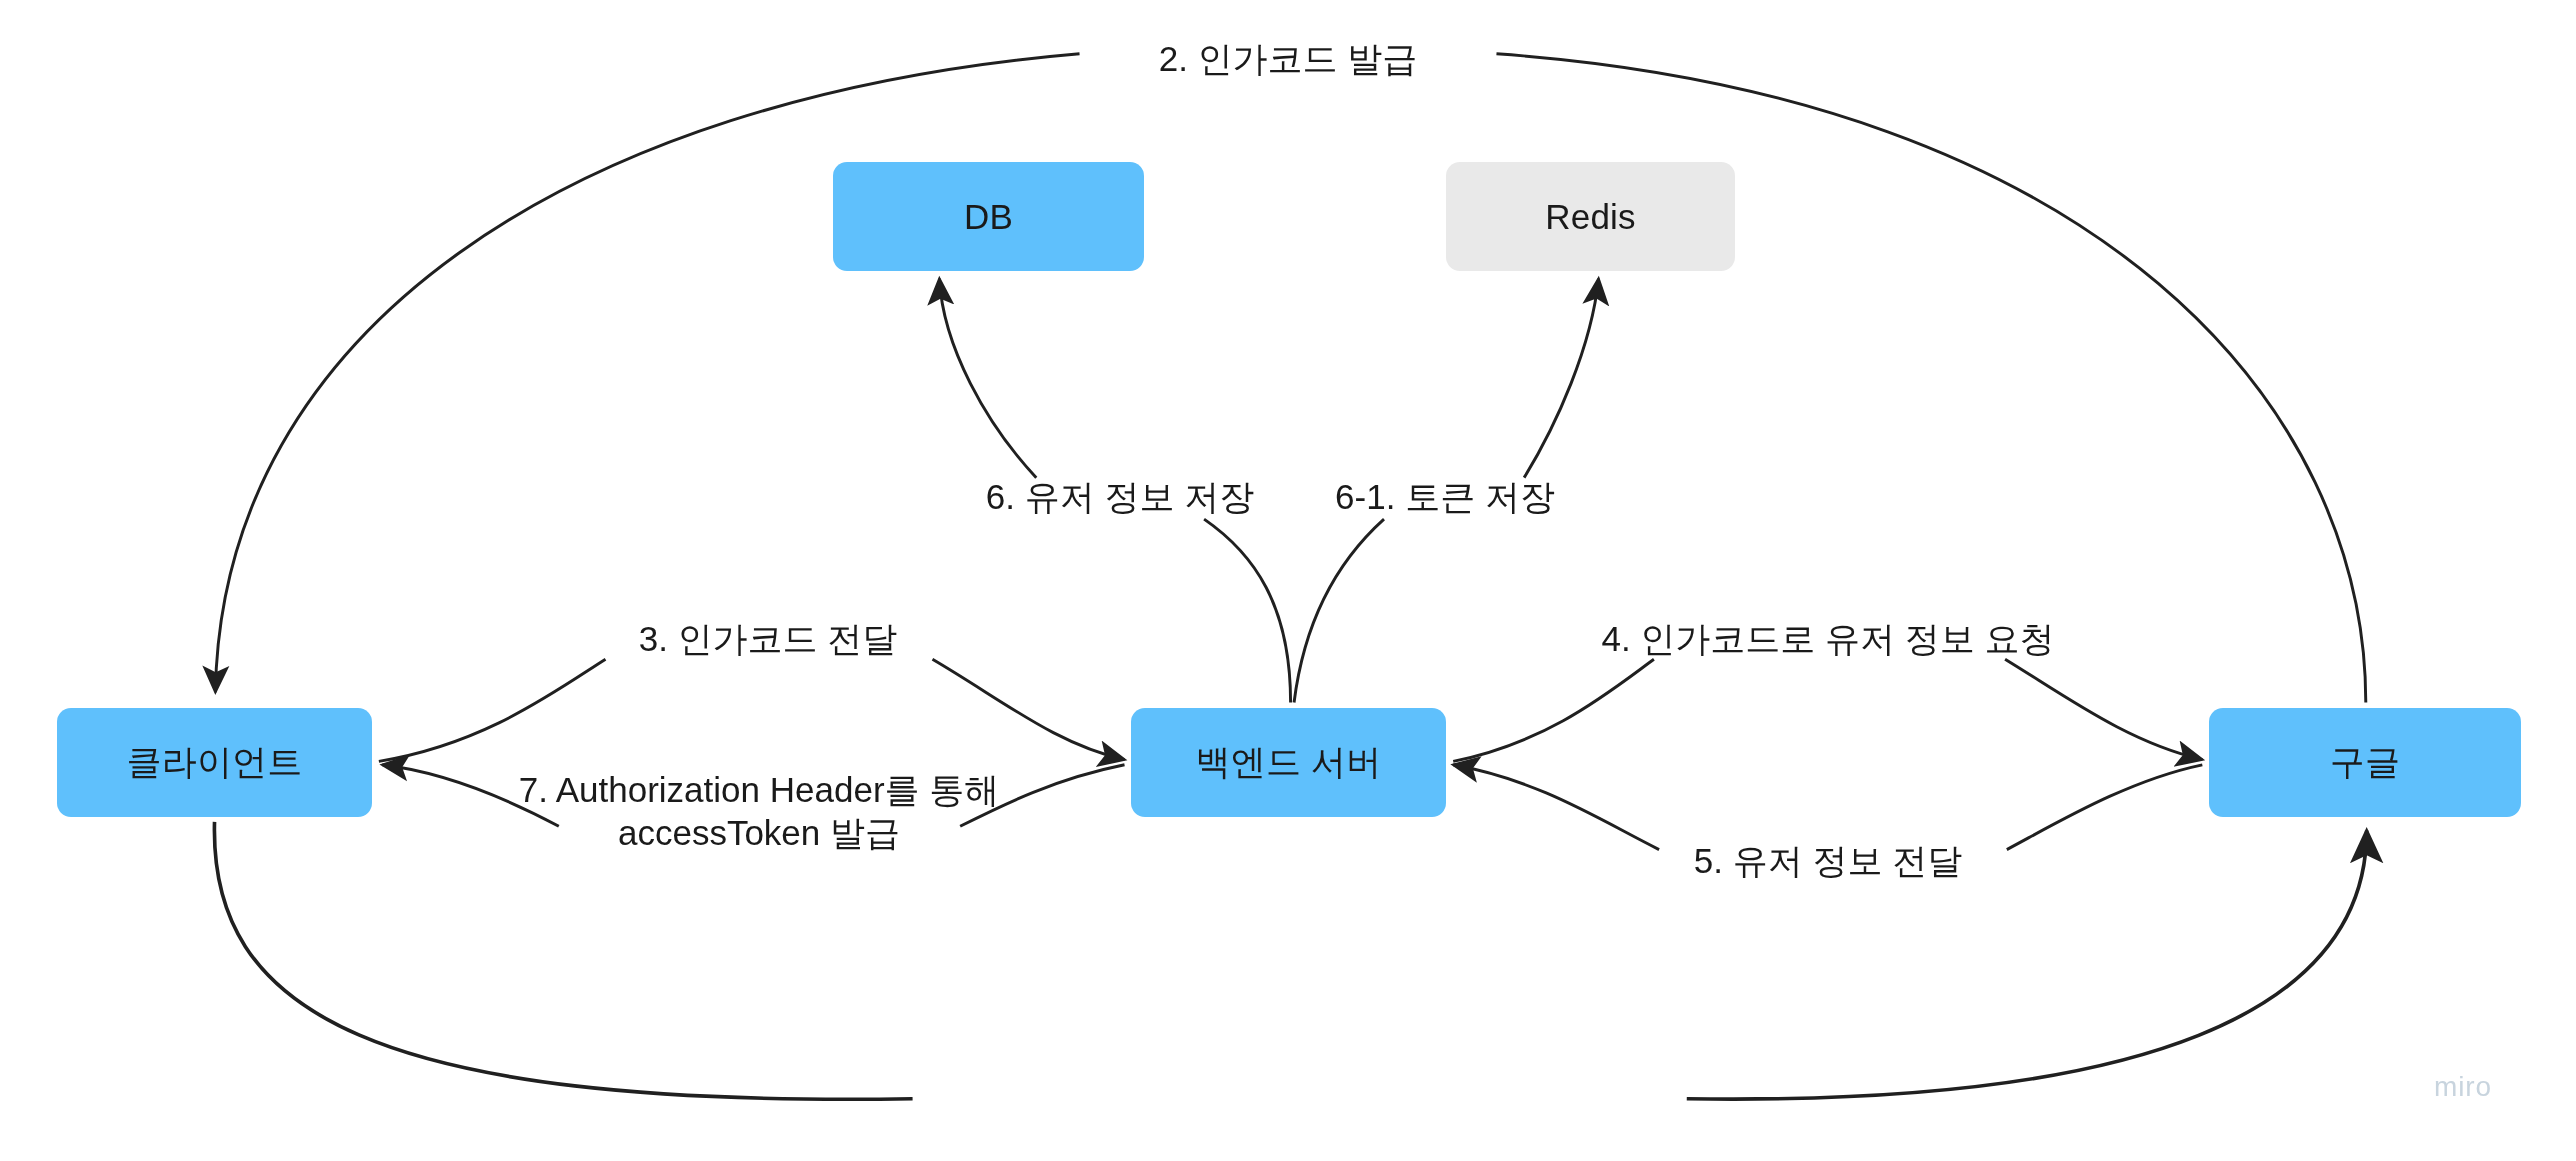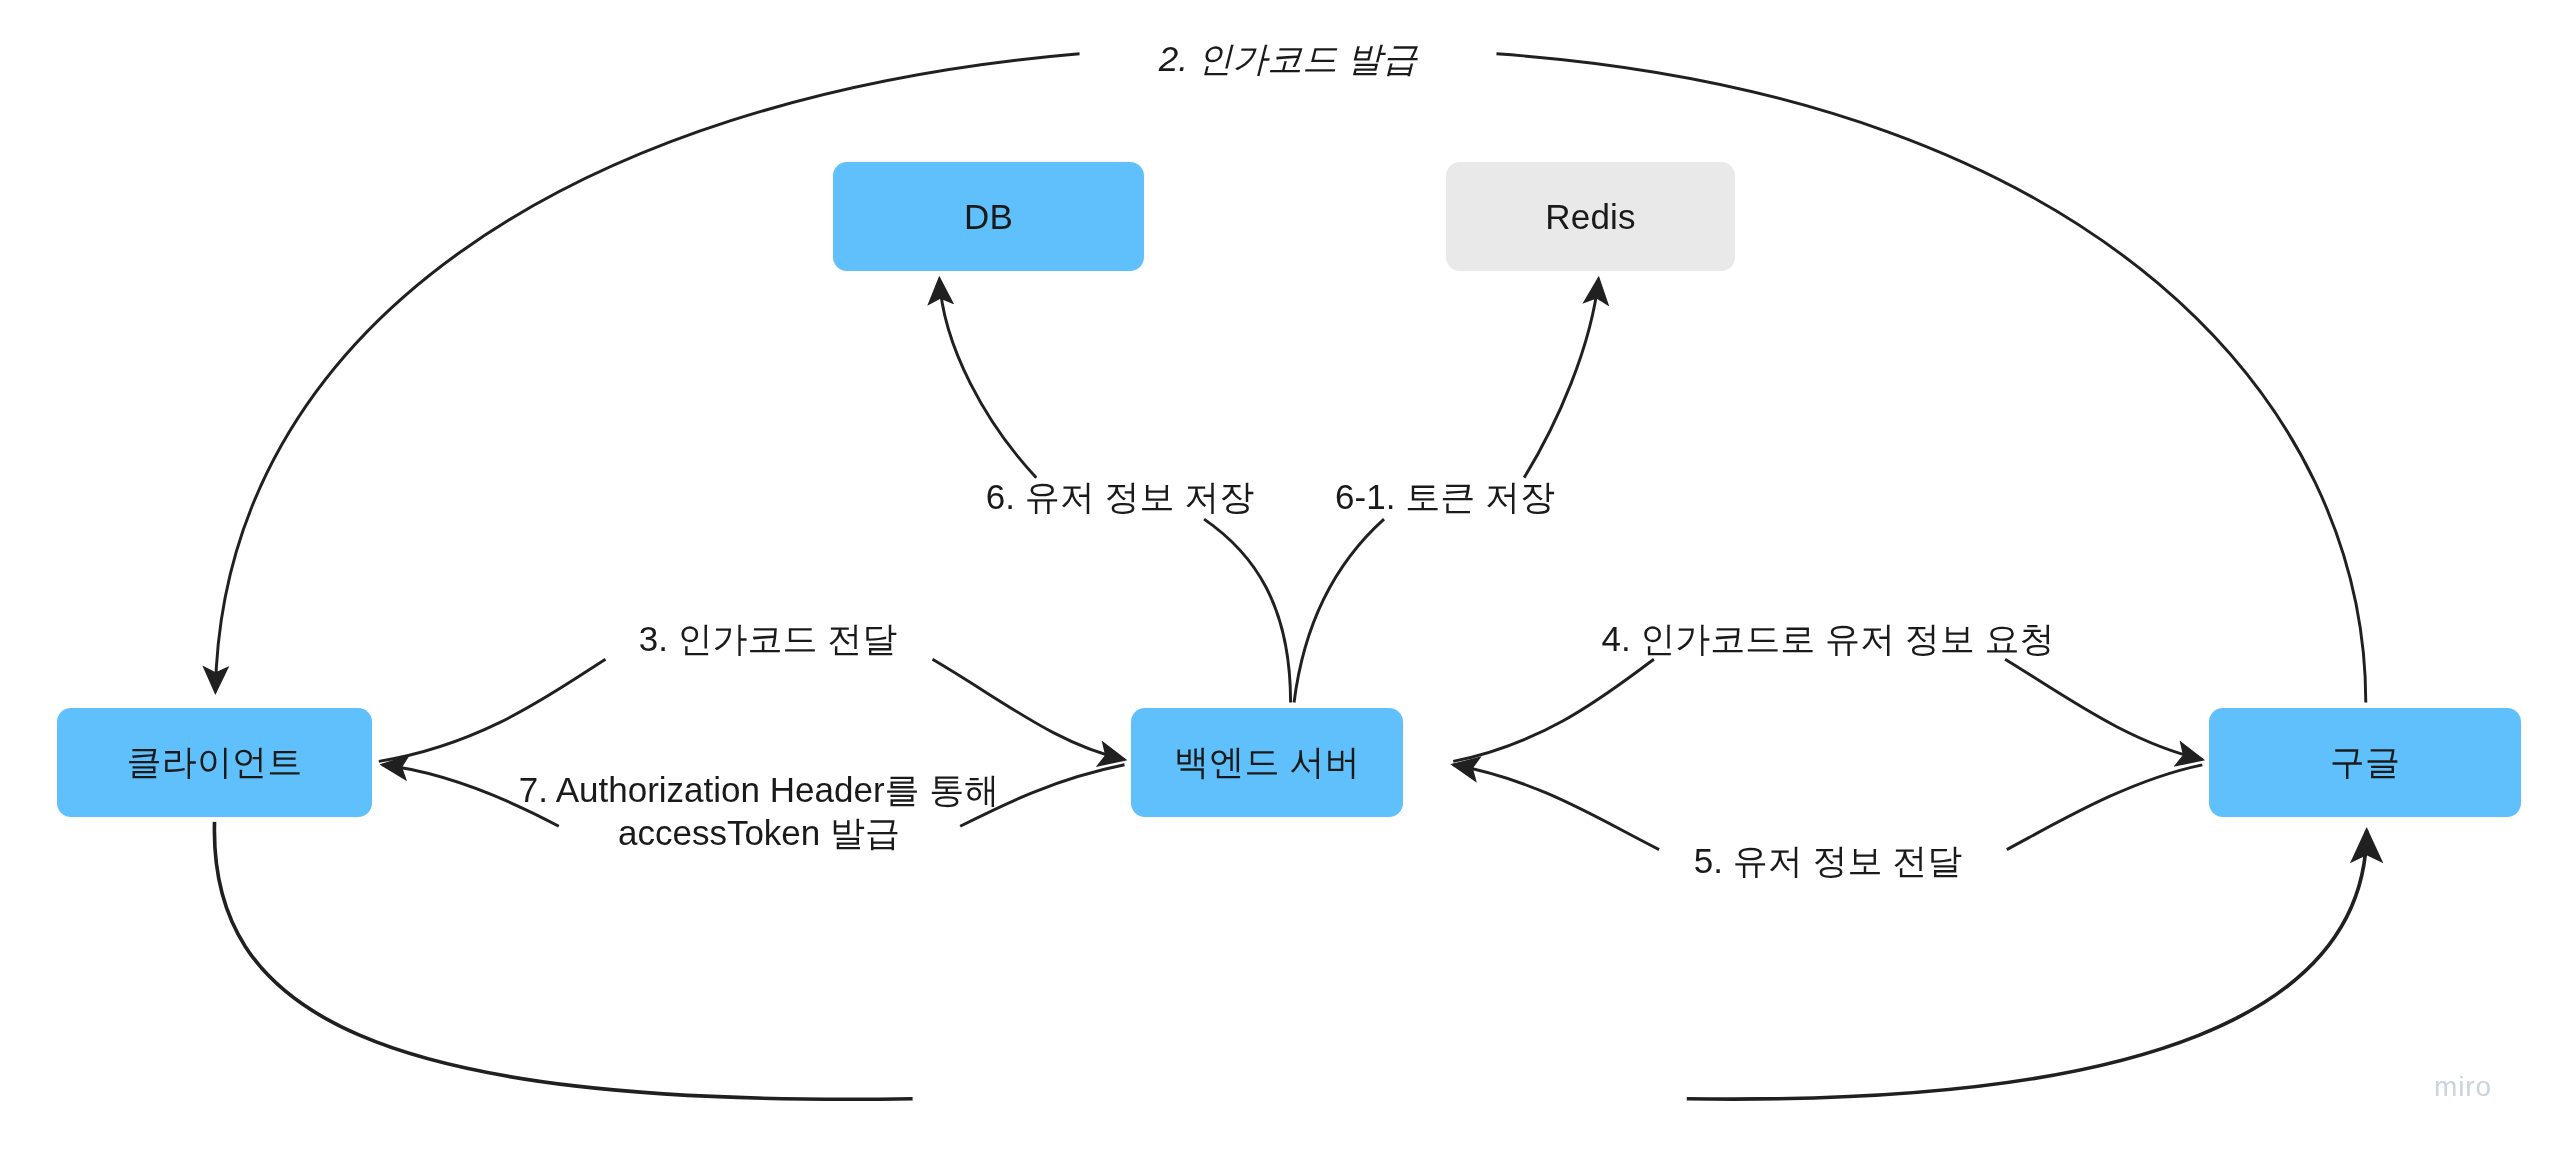--- a/index.html
+++ b/index.html
@@ -115,30 +115,30 @@
   </div>
 
   <div class="node grey" style="left:1446px; top:162px; width:289px; height:109px;">
     <span>Redis</span>
   </div>
 
   <div class="node blue" style="left:57px; top:708px; width:315px; height:109px;">
     <span>클라이언트</span>
   </div>
 
-  <div class="node blue" style="left:1131px; top:708px; width:272px; height:109px;">
+  <div class="node blue" style="left:1131px; top:708px; width:315px; height:109px;">
     <span>백엔드 서버</span>
   </div>
 
   <div class="node blue" style="left:2209px; top:708px; width:312px; height:109px;">
     <span>구글</span>
   </div>
 
 
-  <div class="edge-label" style="left:1288px; top:59px;font-style:italic;">2. 인가코드 발급</div>
+  <div class="edge-label" style="left:1288px; top:59px;">2. 인가코드 발급</div>
 
   <div class="edge-label" style="left:768px; top:639px;">3. 인가코드 전달</div>
 
   <div class="edge-label" style="left:1828px; top:639px;">4. 인가코드로 유저 정보 요청</div>
 
   <div class="edge-label" style="left:1828px; top:861px;">5. 유저 정보 전달</div>
 
   <div class="edge-label" style="left:1120px; top:497px;">6. 유저 정보 저장</div>
 
   <div class="edge-label" style="left:1445px; top:497px;">6-1. 토큰 저장</div>

